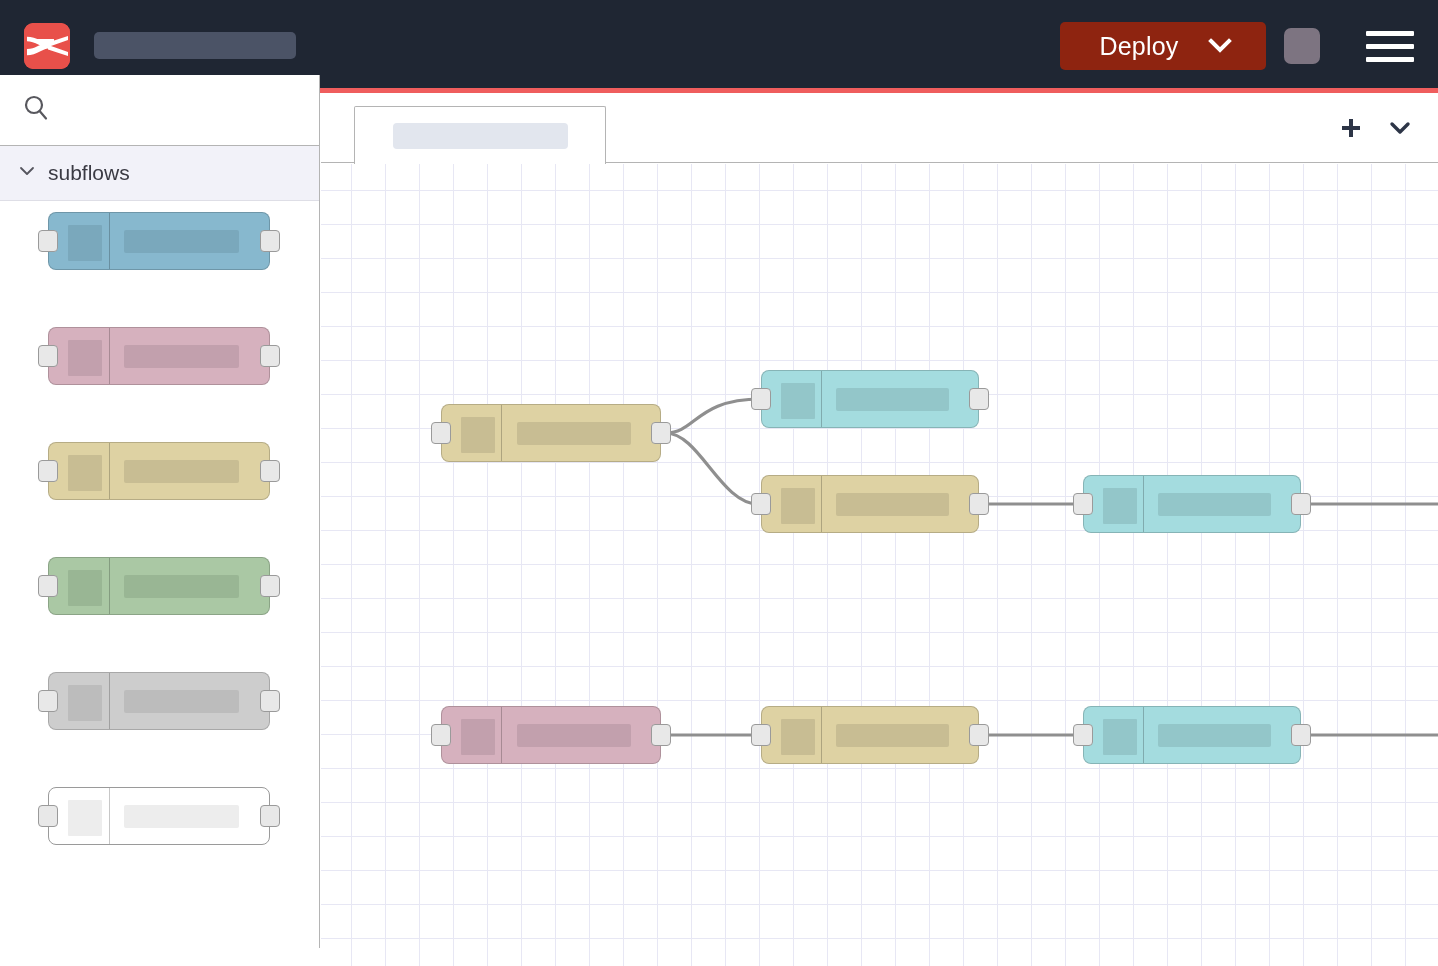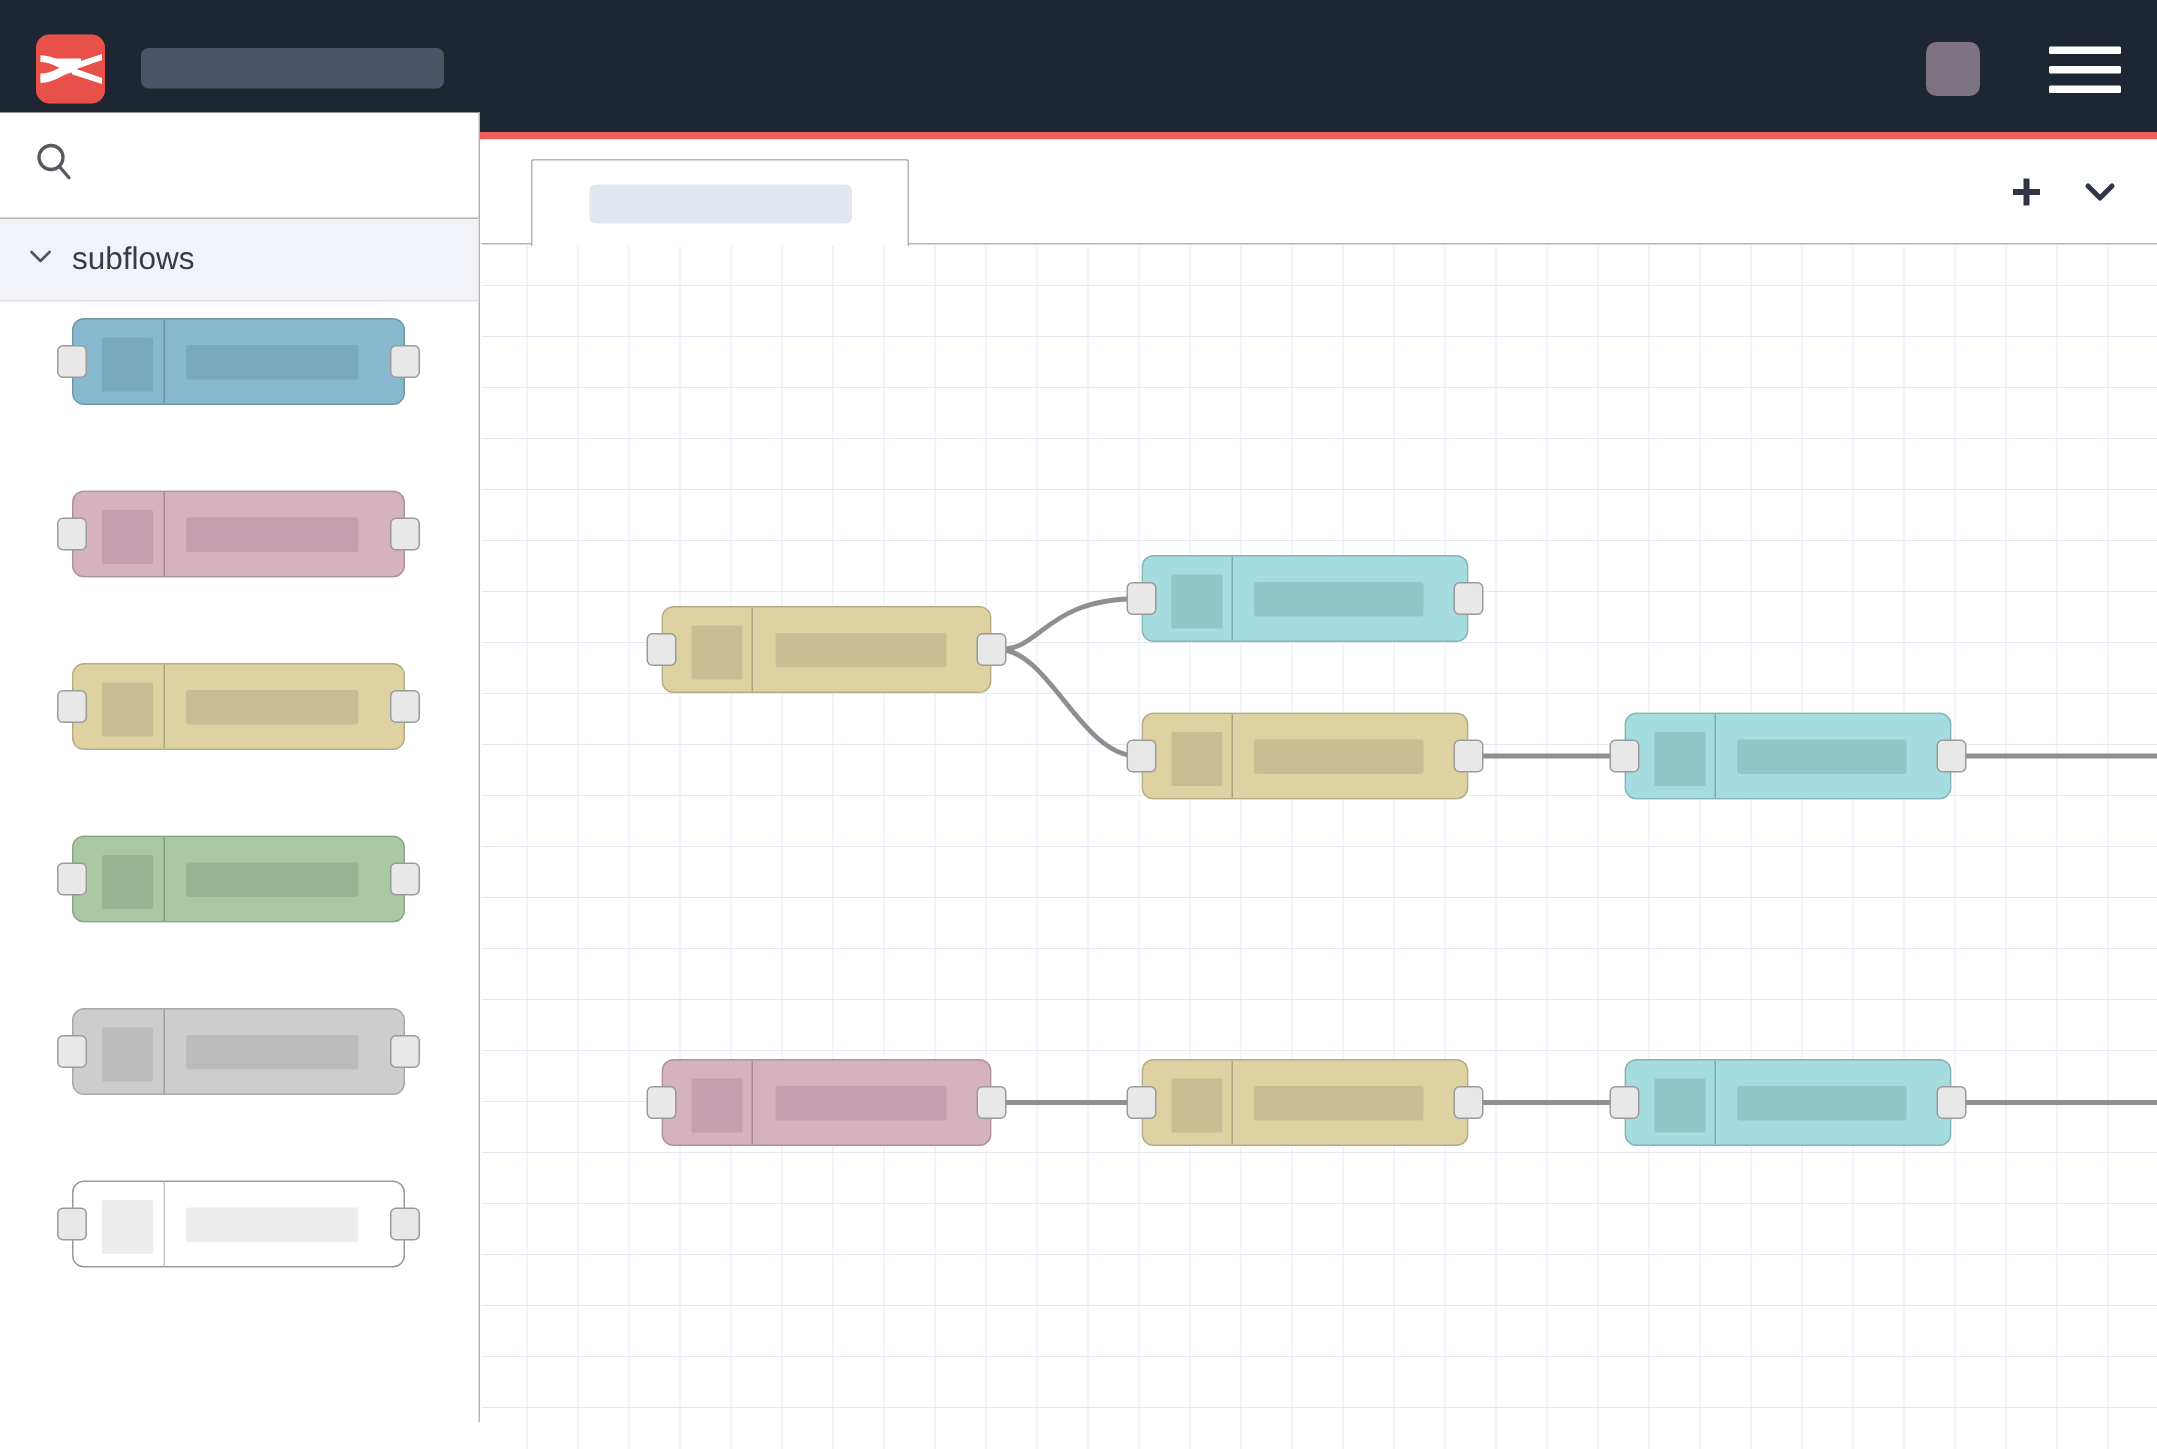--- a/index.html
+++ b/index.html
@@ -206,20 +206,28 @@
     <svg width="46" height="46" viewBox="0 0 46 46">
       <rect width="46" height="46" rx="9" fill="#e8504a"></rect>
       <path d="M3 16 C 14 16 17 23 25 23 C 17 23 14 30 3 30 L 3 26 C 12 26 14 21 22.5 21 L 30 21 L 30 16 Z" fill="#ffffff"></path>
       <path d="M3 16 C 14 16 17 23 25 23 C 17 23 14 30 3 30" fill="none" stroke="#ffffff" stroke-width="4.5"></path>
       <path d="M25 23 L 44 23" stroke="#ffffff" stroke-width="0" fill="none"></path>
       <path d="M24 19.5 L 44 13 L 44 17 L 27 23 L 44 29 L 44 33 L 24 26.5 Z" fill="#ffffff"></path>
     </svg>
   </div>
   <input class="header-search" type="text" placeholder="" style="">
 
+  <button class="deploy-btn">
+    <span class="deploy-label">Deploy</span>
+    <span class="deploy-chev">
+      <svg width="30" height="20" viewBox="0 0 30 20">
+        <path d="M6 6 L15 15 L24 6" fill="none" stroke="#ffffff" stroke-width="4" stroke-linecap="square"></path>
+      </svg>
+    </span>
+  </button>
 
   <button class="avatar-btn"></button>
 
   <button class="hamburger-btn">
     <span></span>
     <span></span>
     <span></span>
   </button>
 </div>
 <div class="header-accent"></div>

